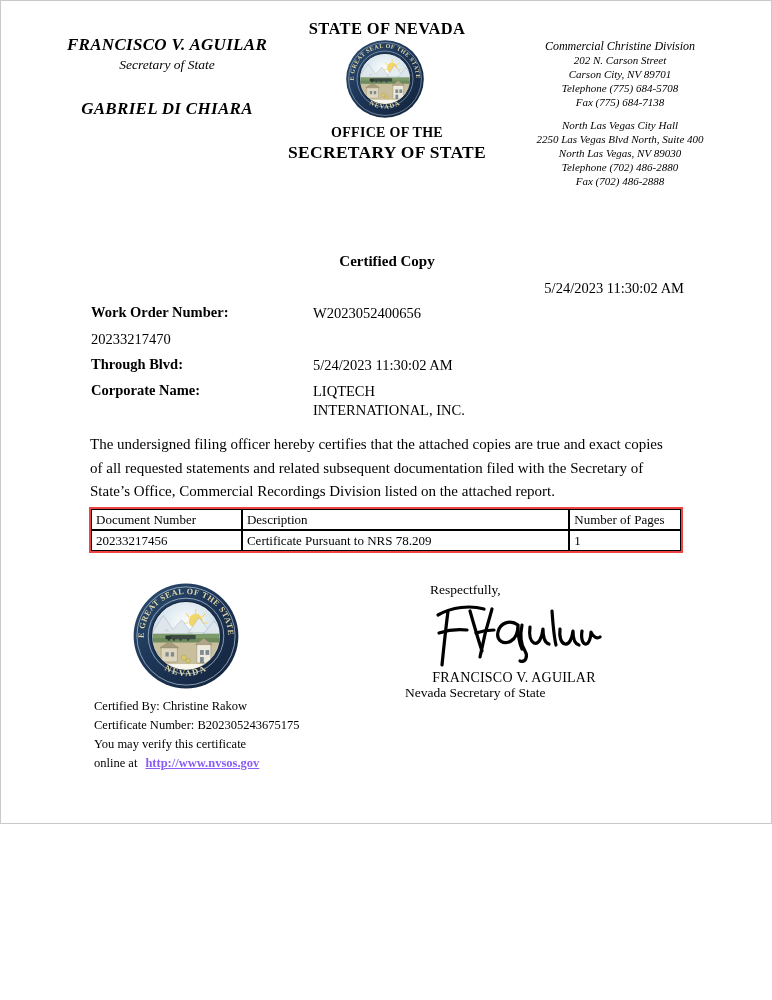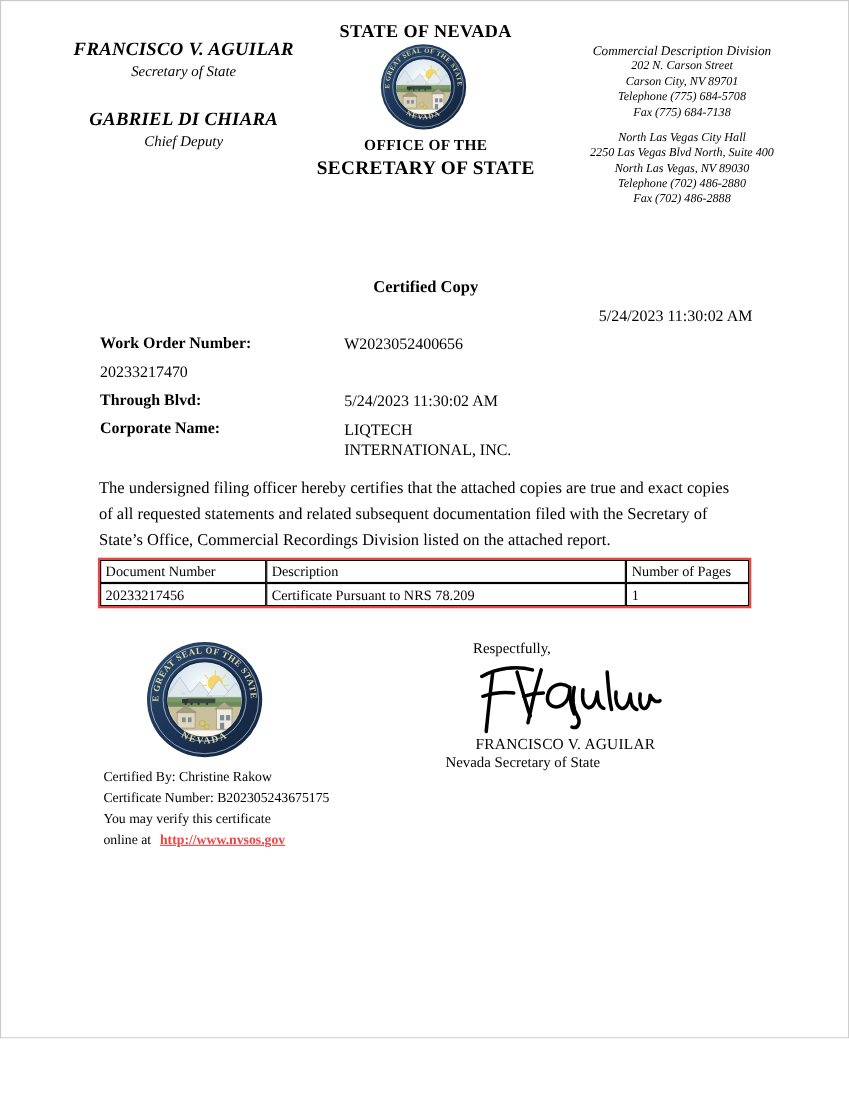--- a/index.html
+++ b/index.html
@@ -7,21 +7,21 @@
     padding: 0;
     background: #ffffff;
   }
   body {
     font-family: "Liberation Serif", serif;
     color: #000000;
   }
   #page {
     position: relative;
     width: 772px;
-    height: 944px;
+    height: 824px;
     background: #ffffff;
     border: 1px solid #c9c9c9;
     box-sizing: border-box;
     overflow: hidden;
   }
 
   
   .hdr-left {
     position: absolute;
     left: 36px;
@@ -212,36 +212,35 @@
   .footer {
     position: absolute;
     left: 93px;
     top: 696px;
     font-size: 12.5px;
     line-height: 19px;
     font-family: Liberation Serif, serif;
   }
   .footer .line { white-space: nowrap; }
   .verify-link {
-    color: #ef4444;
+    color: #8b5cf6;
     font-weight: bold;
     text-decoration: underline;
     margin-left: 8px;
   }
 </style>
 </head>
 <body>
 
 <div id="page">
 
   <div class="hdr-left">
     <div class="hdr-name">FRANCISCO V. AGUILAR</div>
     <div class="hdr-title">Secretary of State</div>
     <div class="hdr-name hdr-name2">GABRIEL DI CHIARA</div>
-    <div class="hdr-title">Chief Deputy</div>
   </div>
 
   <div class="hdr-center">
     <div class="state-of-nevada">STATE OF NEVADA</div>
     <div style="height:82px"></div>
     <div class="office-of-the">OFFICE OF THE</div>
     <div class="secretary-of-state">SECRETARY OF STATE</div>
   </div>
 
   <div class="seal-top">
@@ -308,21 +307,21 @@
         <textPath href="#arcTopT" startOffset="50%" text-anchor="middle">THE GREAT SEAL OF THE STATE OF</textPath>
       </text>
       <path id="arcBotT" d="M100,100 m-74,0 a74,74 0 0,0 148,0" fill="none"></path>
       <text font-family="'Liberation Serif', serif" font-size="16" font-weight="bold" fill="#e3d9a8" letter-spacing="3">
         <textPath href="#arcBotT" startOffset="50%" text-anchor="middle">NEVADA</textPath>
       </text>
     </svg>
   </div>
 
   <div class="hdr-right">
-    <div class="div-name">Commercial Description Division</div>
+    <div class="div-name">Commercial Christine Division</div>
     <div>202 N. Carson Street</div>
     <div>Carson City, NV 89701</div>
     <div>Telephone (775) 684-5708</div>
     <div>Fax (775) 684-7138</div>
     <div class="blk2">North Las Vegas City Hall</div>
     <div>2250 Las Vegas Blvd North, Suite 400</div>
     <div>North Las Vegas, NV 89030</div>
     <div>Telephone (702) 486-2880</div>
     <div>Fax (702) 486-2888</div>
   </div>

